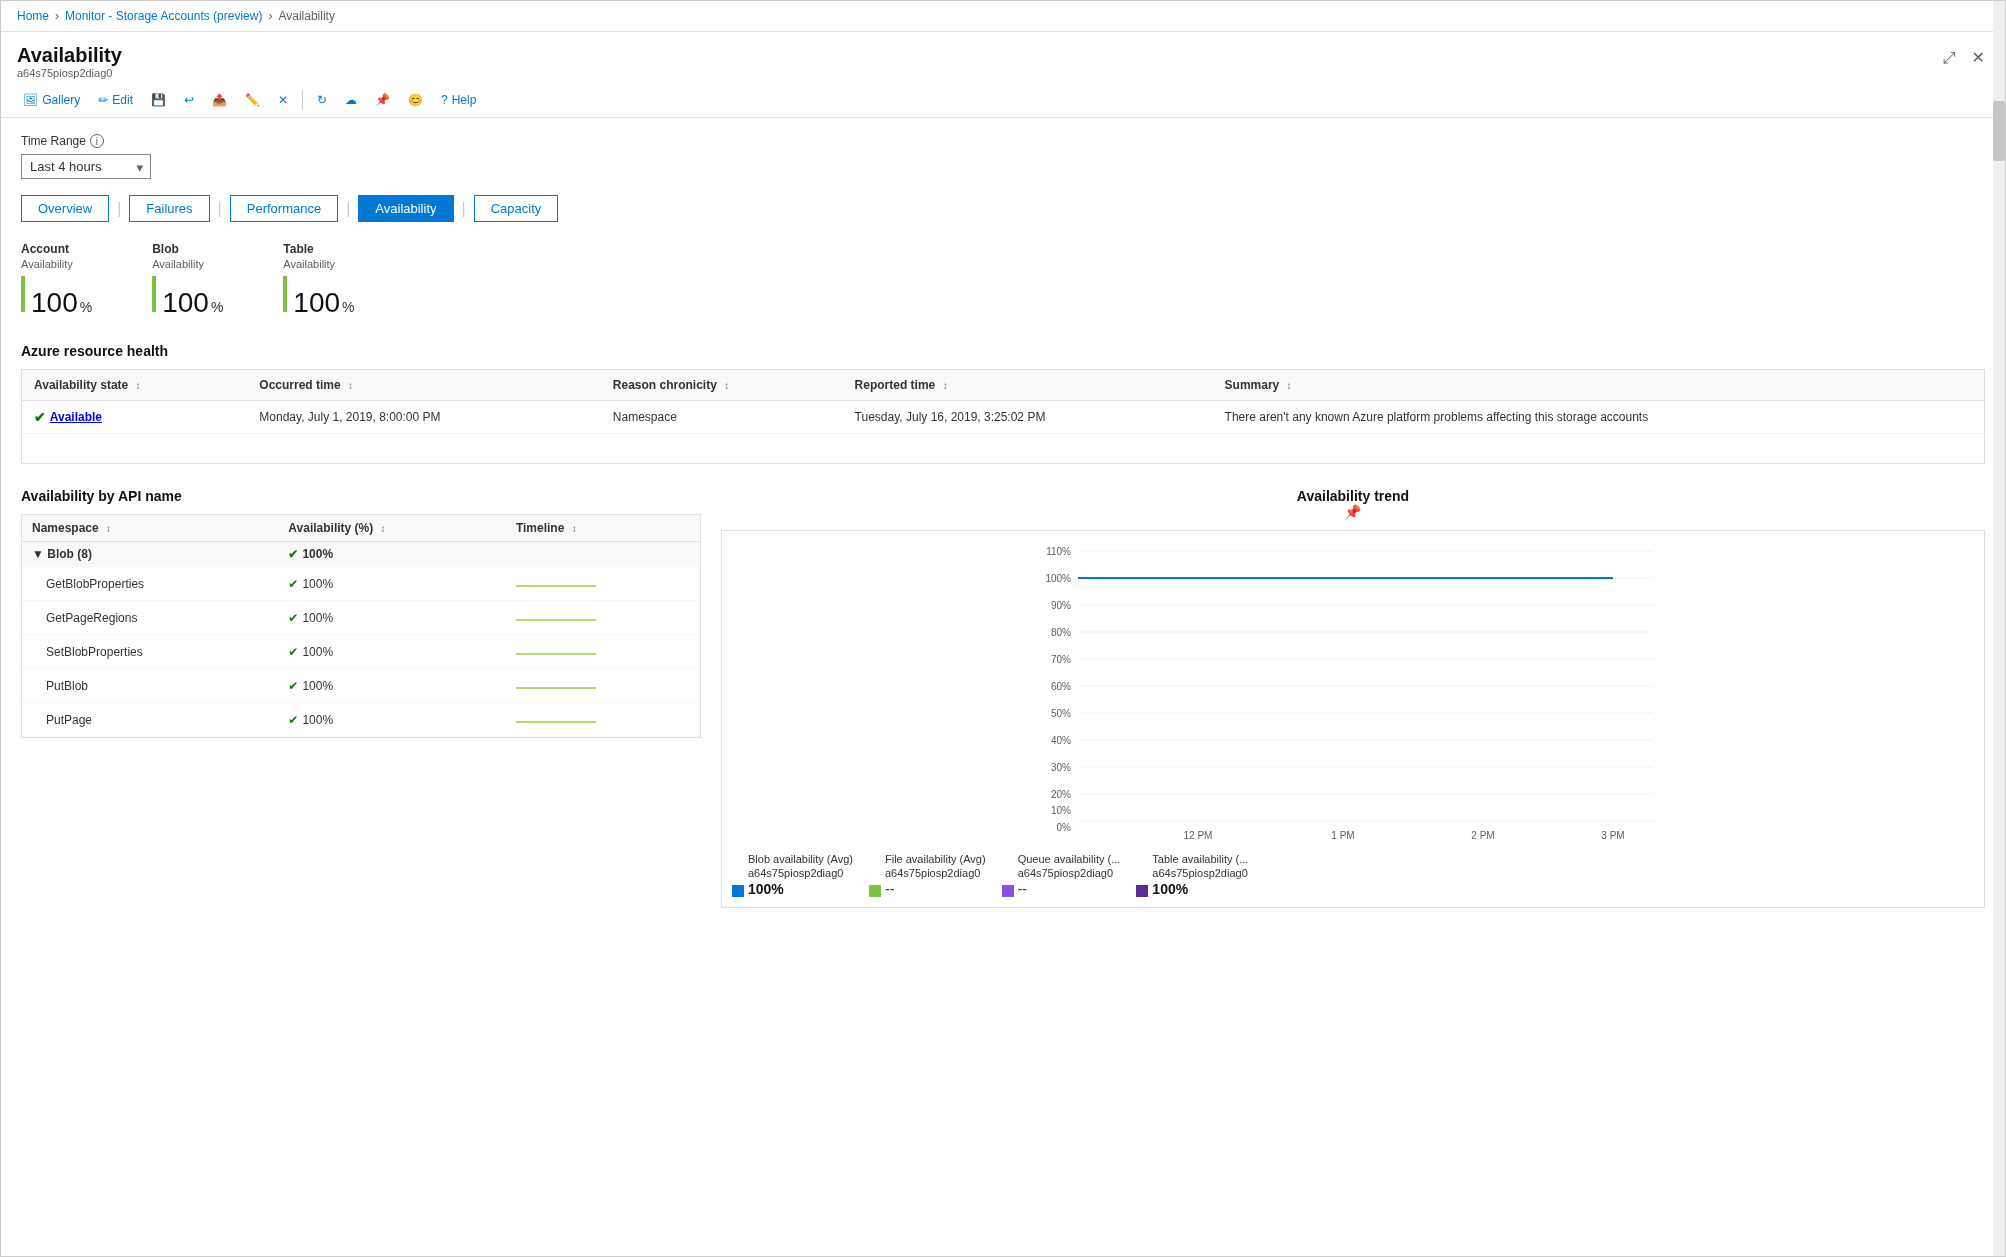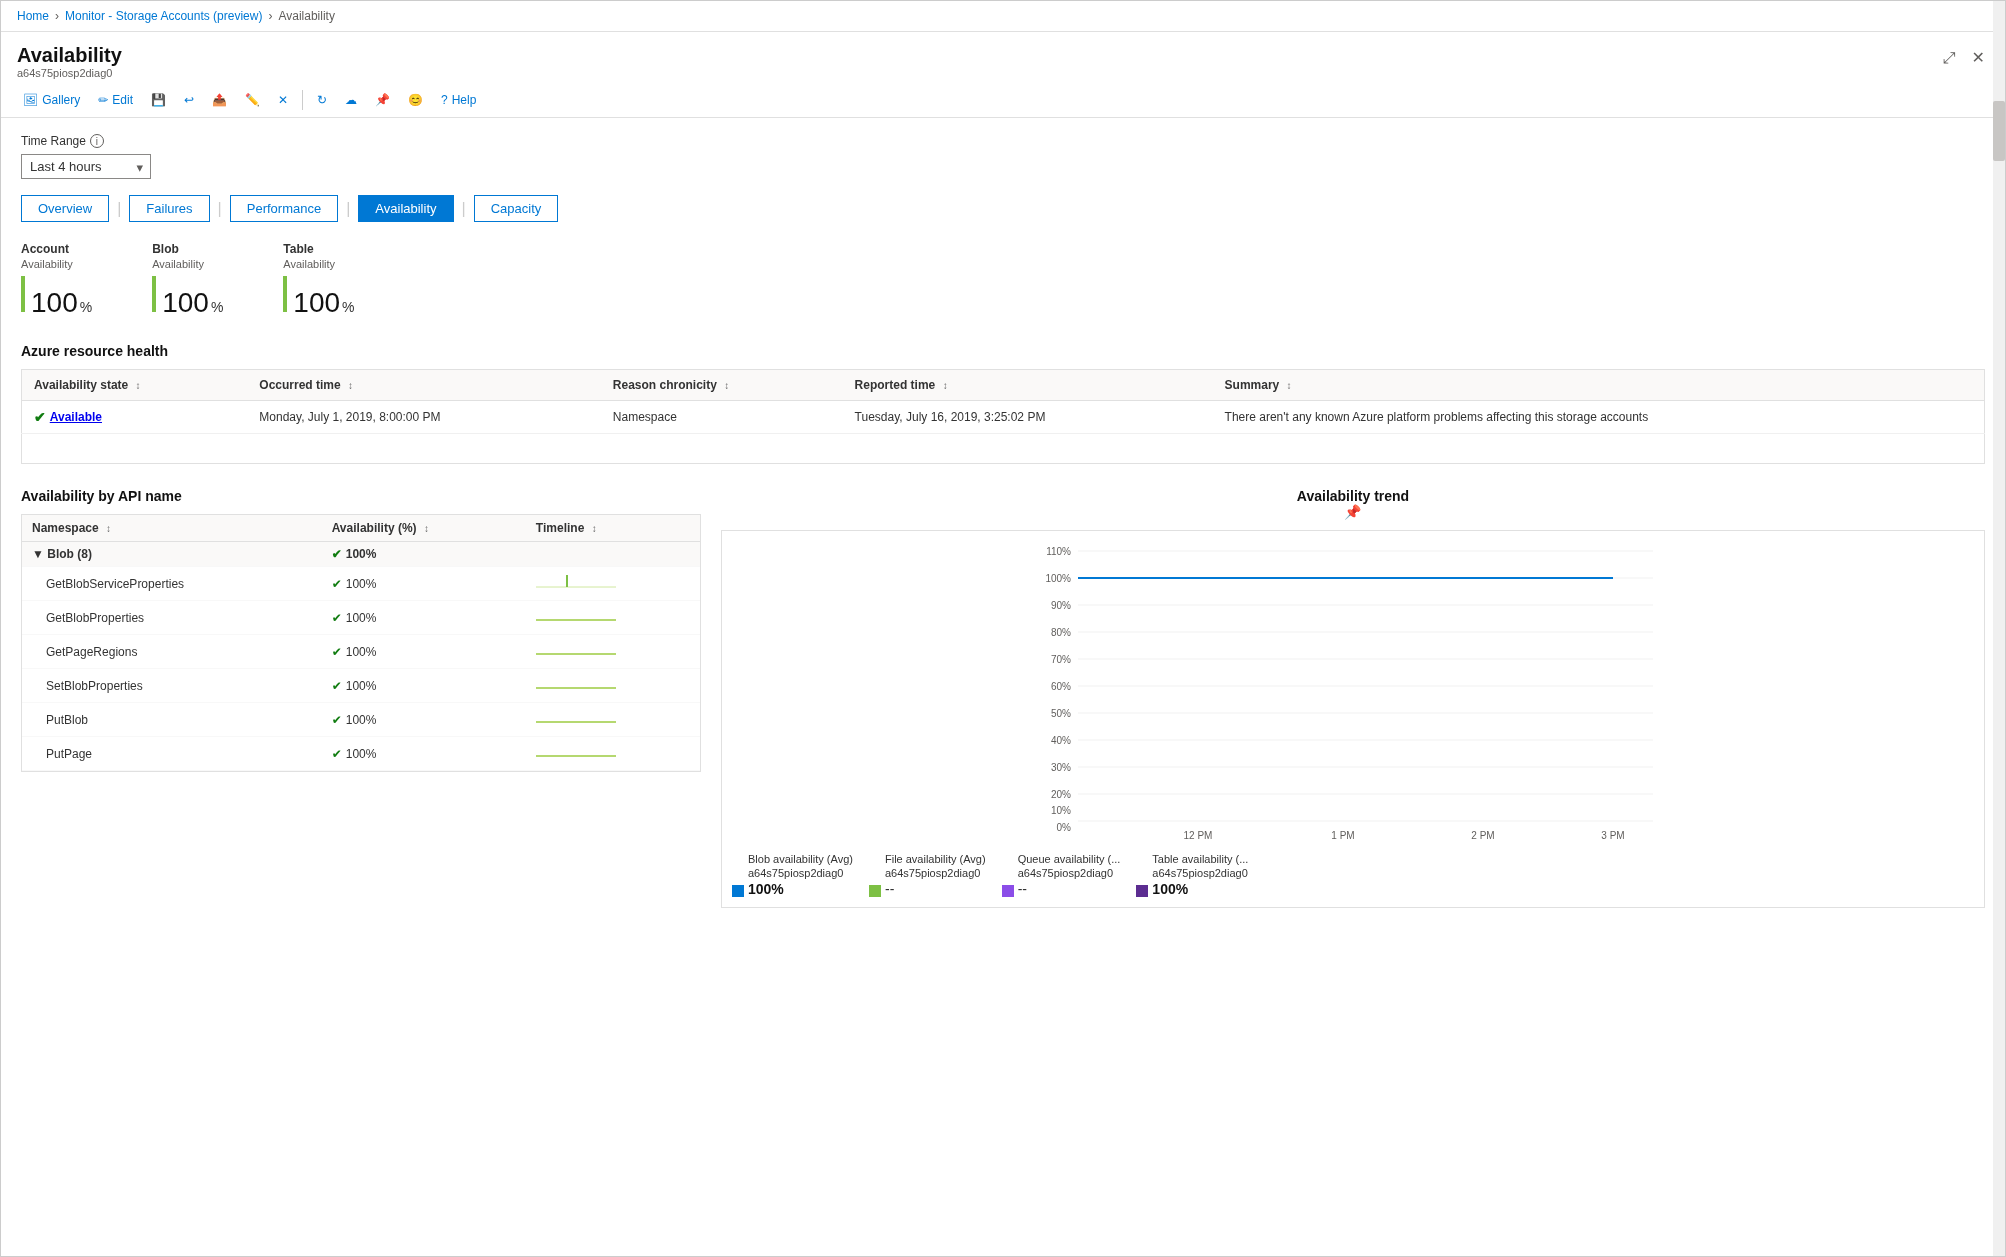--- a/index.html
+++ b/index.html
@@ -288,28 +288,20 @@
                   </th>
                 </tr>
               </thead>
               <tbody id="api-tbody">
               <tr class="group-row">
     <td style="cursor:pointer;">▼ Blob (8)</td>
     <td><span style="color:#107c10;margin-right:4px;">✔</span>100%</td>
     <td></td>
   </tr>
                   <tr class="child-row">
-      <td>GetBlobServiceProperties</td>
-      <td><span style="color:#107c10;margin-right:4px;">✔</span>100%</td>
-      <td><svg width="80" height="20" viewBox="0 0 80 20">
-      <line x1="0" y1="15" x2="80" y2="15" stroke="#d0e8a0" stroke-width="1"></line>
-      <rect x="30" y="3" width="2" height="12" fill="#7dc044"></rect>
-    </svg></td>
-    </tr>
-                  <tr class="child-row">
       <td>GetBlobProperties</td>
       <td><span style="color:#107c10;margin-right:4px;">✔</span>100%</td>
       <td><svg width="80" height="20" viewBox="0 0 80 20">
       <line x1="0" y1="14" x2="80" y2="14" stroke="#b5d870" stroke-width="2"></line>
     </svg></td>
     </tr>
                   <tr class="child-row">
       <td>GetPageRegions</td>
       <td><span style="color:#107c10;margin-right:4px;">✔</span>100%</td>
       <td><svg width="80" height="20" viewBox="0 0 80 20">

